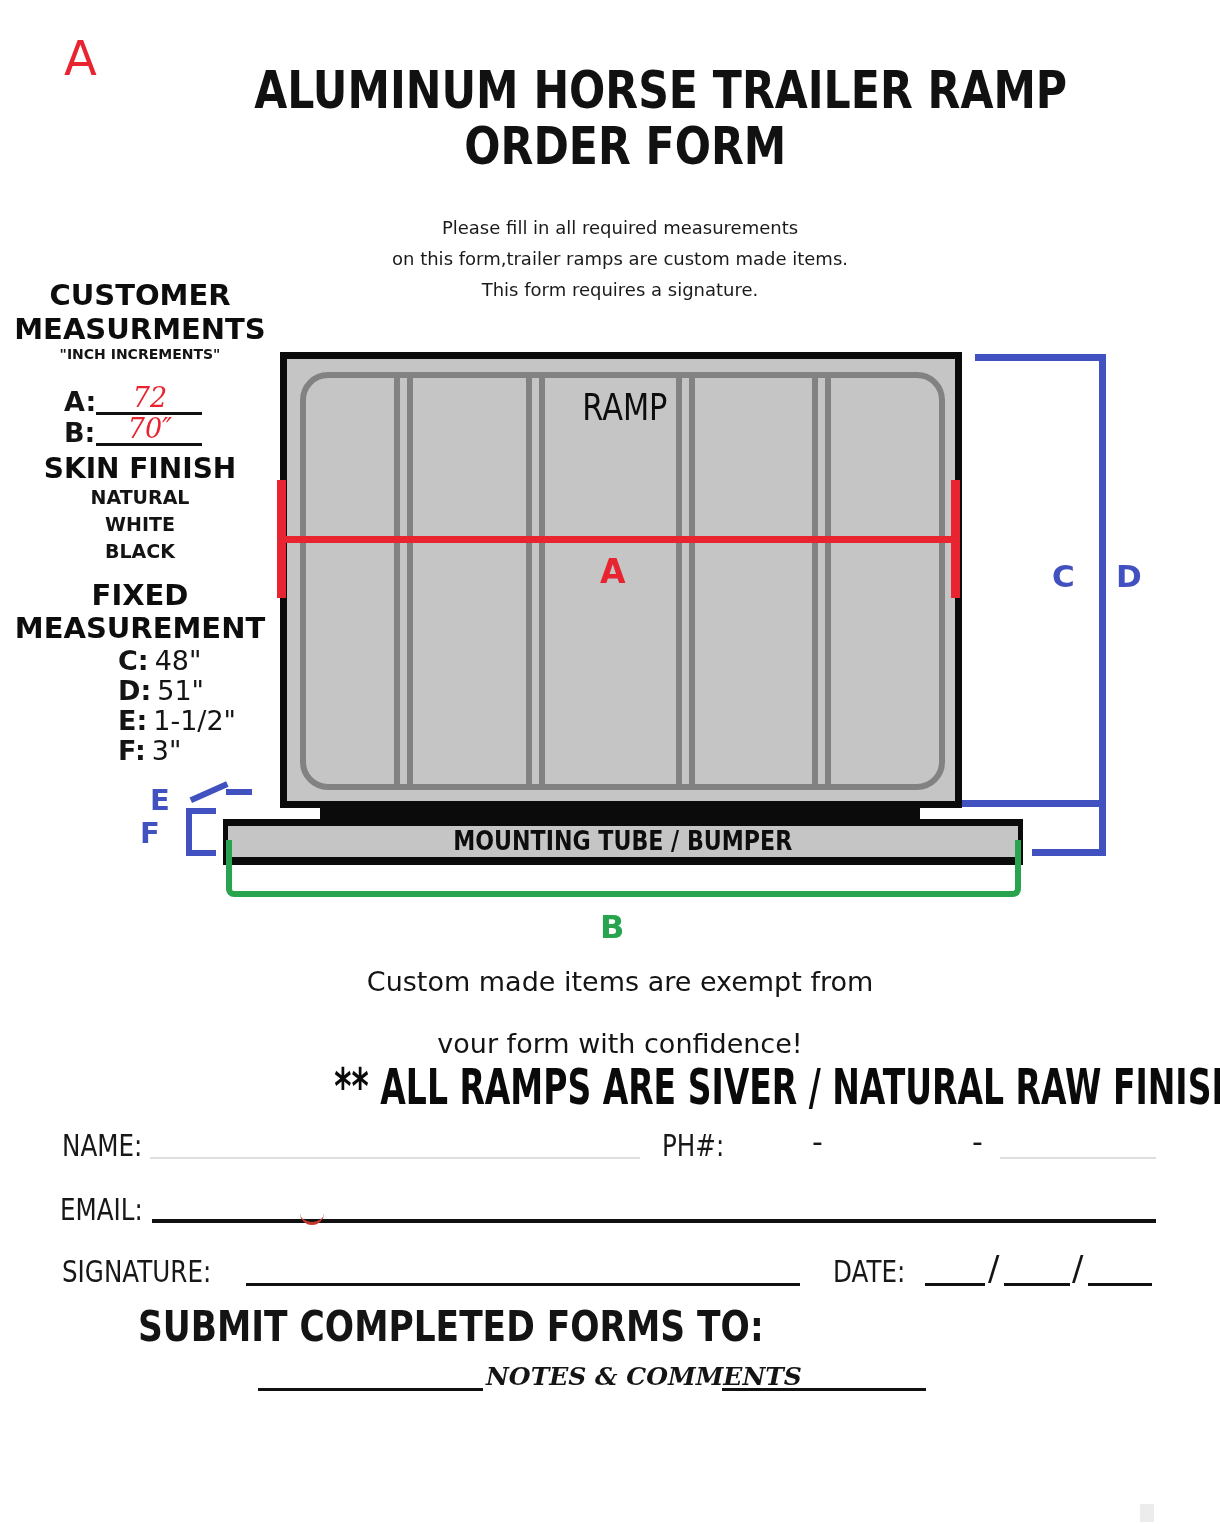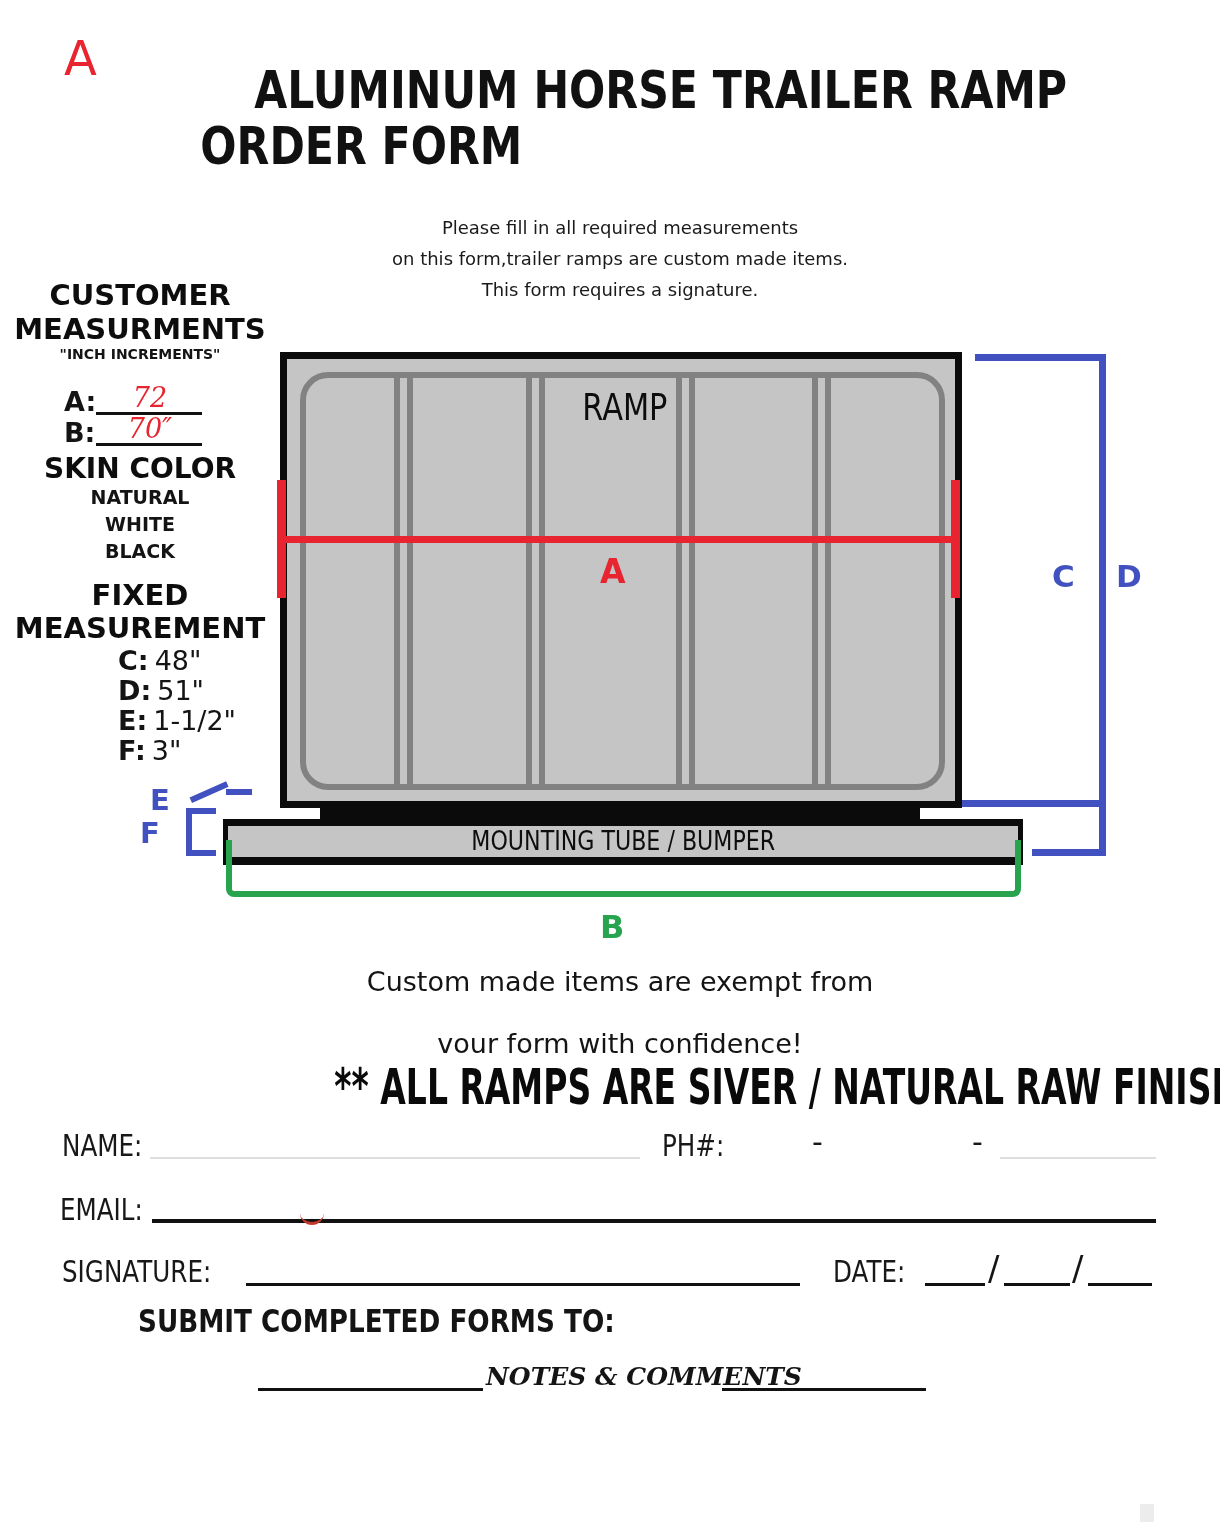--- a/index.html
+++ b/index.html
@@ -8,21 +8,21 @@
     font-family:"DejaVu Sans","Liberation Sans",sans-serif;color:#141414;
     overflow:hidden;
   }
   .abs{position:absolute;}
   
   .cond{display:inline-block;transform:scaleX(0.82);transform-origin:left center;white-space:nowrap;}
   .cond-c{display:inline-block;transform:scaleX(0.82);transform-origin:center center;white-space:nowrap;}
   .cond-heavy{display:inline-block;transform:scaleX(0.66);transform-origin:center center;white-space:nowrap;font-weight:900;}
   
   .corner-a{left:64px;top:30px;font-size:48px;color:#e72430;font-weight:500;}
-  .title-block{left:165px;top:62px;width:920px;text-align:left;font-weight:700;line-height:56px;font-size:52px;letter-spacing:0px;color:#111;}
+  .title-block{left:165px;top:62px;width:920px;text-align:center;font-weight:700;line-height:56px;font-size:52px;letter-spacing:0px;color:#111;}
   .intro{left:220px;top:212px;width:800px;text-align:center;font-size:18px;line-height:31px;color:#1a1a1a;}
   
   .sb-title{left:10px;width:260px;text-align:center;font-weight:700;font-size:29px;color:#0d0d0d;}
   .sb-note{left:10px;width:260px;text-align:center;font-weight:700;font-size:14px;}
   .meas-row{left:64px;width:160px;height:30px;font-size:27px;font-weight:600;}
   .meas-underline{position:absolute;left:32px;top:26px;width:106px;border-bottom:3px solid #111;}
   .meas-val{position:absolute;left:36px;top:-4px;width:100px;text-align:center;color:#e72430;
     font-family:"DejaVu Serif","Liberation Serif",serif;font-style:italic;font-size:27px;font-weight:500;}
   .sb-opt{left:10px;width:260px;text-align:center;font-weight:700;font-size:19px;}
   .fixed-row{left:118px;width:170px;font-size:27px;font-weight:500;letter-spacing:0;}
@@ -32,21 +32,21 @@
   .ramp-inner{left:300px;top:372px;width:633px;height:406px;border:6px solid #828282;border-radius:28px;}
   .rib{top:372px;width:6px;height:418px;background:#828282;}
   .ramp-label{left:500px;top:386px;width:250px;text-align:center;font-size:37px;font-weight:500;color:#0d0d0d;}
   .red{background:#e72430;}
   .blue{background:#4251c0;}
   .lbl-blue{color:#4251c0;font-weight:600;}
   .lbl-red{color:#e72430;font-weight:600;}
   .lbl-green{color:#27a44d;font-weight:600;}
   .mount-tube{left:223px;top:819px;width:790px;height:31px;background:#c5c5c5;
     border-top:7px solid #0b0b0b;border-bottom:8px solid #0b0b0b;border-left:5px solid #0b0b0b;border-right:5px solid #0b0b0b;
-    text-align:center;font-size:27px;line-height:30px;color:#0d0d0d;}
+    text-align:center;font-size:27px;line-height:30px;color:#0d0d0d;font-weight:bold;}
   .green-bracket{left:226px;top:840px;width:783px;height:51px;border-left:6px solid #27a44d;border-right:6px solid #27a44d;border-bottom:6px solid #27a44d;border-radius:0 0 8px 8px;}
   .f-bracket{left:186px;top:808px;width:24px;height:36px;border-left:6px solid #4251c0;border-top:6px solid #4251c0;border-bottom:6px solid #4251c0;}
   
   .policy{left:220px;top:966px;width:800px;text-align:center;font-size:27px;line-height:31px;font-weight:500;}
   .finish{left:0;top:1058px;width:1220px;text-align:center;font-size:50px;color:#0a0a0a;}
   .flabel{font-size:30px;font-weight:500;color:#181818;}
   .line{background:#111;}
   .faint{background:#dedede;}
   .slash{font-size:34px;font-weight:500;}
   .notes-text{font-family:"DejaVu Serif","Liberation Serif",serif;font-style:italic;font-weight:700;font-size:25px;}
@@ -77,21 +77,21 @@
     <span>A:</span>
     <span class="meas-underline"></span>
     <span class="meas-val">72</span>
   </div>
   <div class="abs meas-row" style="top:417px;">
     <span>B:</span>
     <span class="meas-underline"></span>
     <span class="meas-val">70″</span>
   </div>
 
-  <div class="abs sb-title" style="top:452px;font-size:28px;">SKIN COLOR</div>
+  <div class="abs sb-title" style="top:452px;font-size:28px;">SKIN FINISH</div>
   <div class="abs sb-opt" style="top:486px;">NATURAL</div>
   <div class="abs sb-opt" style="top:513px;">WHITE</div>
   <div class="abs sb-opt" style="top:540px;">BLACK</div>
 
   <div class="abs sb-title" style="top:578px;">FIXED</div>
   <div class="abs sb-title" style="top:611px;">MEASUREMENT</div>
   <div class="abs fixed-row" style="top:645px;"><b>C:</b><span>48"</span></div>
   <div class="abs fixed-row" style="top:675px;"><b>D:</b><span>51"</span></div>
   <div class="abs fixed-row" style="top:705px;"><b>E:</b><span>1-1/2"</span></div>
   <div class="abs fixed-row" style="top:735px;"><b>F:</b><span>3"</span></div>
@@ -160,21 +160,21 @@
 
   <div class="abs flabel" style="left:62px;top:1254px;"><span class="cond">SIGNATURE:</span></div>
   <div class="abs line" style="left:246px;top:1283px;width:554px;height:3px;"></div>
   <div class="abs flabel" style="left:833px;top:1254px;"><span class="cond">DATE:</span></div>
   <div class="abs line" style="left:925px;top:1283px;width:60px;height:3px;"></div>
   <div class="abs slash" style="left:988px;top:1248px;">/</div>
   <div class="abs line" style="left:1004px;top:1283px;width:66px;height:3px;"></div>
   <div class="abs slash" style="left:1072px;top:1248px;">/</div>
   <div class="abs line" style="left:1088px;top:1283px;width:64px;height:3px;"></div>
 
-  <div class="abs" style="left:138px;top:1302px;font-size:32px;font-weight:600;"><span class="cond">SUBMIT COMPLETED FORMS TO:</span></div>
+  <div class="abs" style="left:138px;top:1302px;font-size:42px;font-weight:600;"><span class="cond">SUBMIT COMPLETED FORMS TO:</span></div>
 
   <div class="abs line" style="left:258px;top:1388px;width:225px;height:3px;"></div>
   <div class="abs notes-text" style="left:486px;top:1362px;">NOTES &amp; COMMENTS</div>
   <div class="abs line" style="left:722px;top:1388px;width:204px;height:3px;"></div>
 
   <div class="abs" style="left:1140px;top:1504px;width:14px;height:18px;background:#ececec;"></div>
 
 </div>
 
 </body></html>

